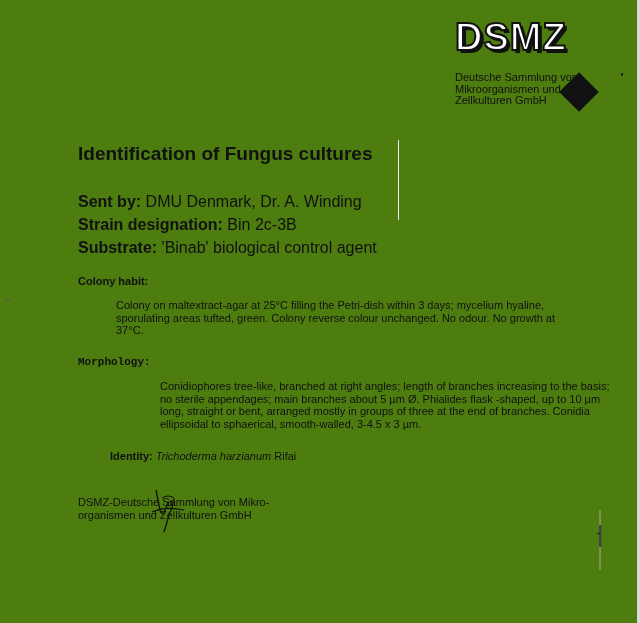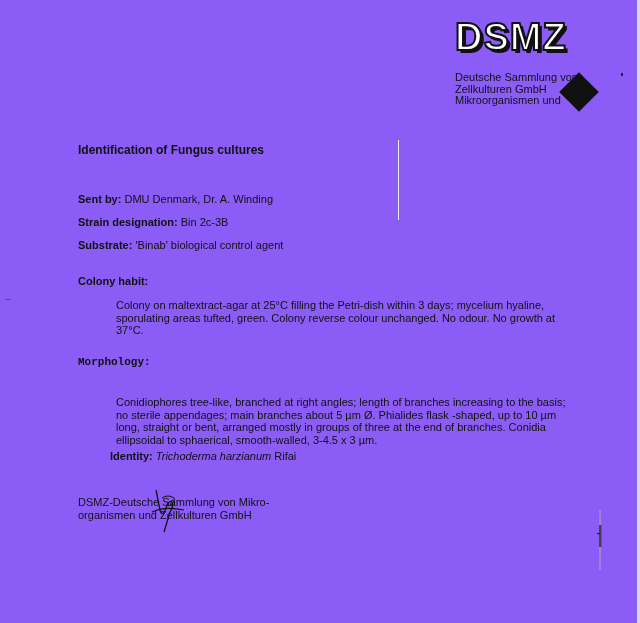--- a/index.html
+++ b/index.html
@@ -12,21 +12,21 @@
       height: 623px;
       position: relative;
       overflow: hidden;
       font-family: "Liberation Sans", sans-serif;
       color: #111111;
     }
     .page {
       position: absolute;
       left: 0; top: 0;
       width: 640px; height: 623px;
-      background: #8b5cf6;
+      background: #4d7c0f;
     }
     .right-edge {
       position: absolute;
       right: 0; top: 0;
       width: 3px; height: 623px;
       background: #d9d9d9;
     }
     
     .logo {
       position: absolute;
@@ -60,27 +60,27 @@
     .speck-dot {
       position: absolute;
       left: 621px; top: 73px;
       width: 2px; height: 3px;
       background: #222;
     }
     
     .doc-title {
       position: absolute;
       left: 78px; top: 143px;
-      font-size: 12px;
+      font-size: 19px;
       font-weight: bold;
     }
     .field {
       position: absolute;
       left: 78px;
-      font-size: 11px;
+      font-size: 16px;
       white-space: nowrap;
       text-align: right;
     }
     .field .lbl { font-weight: bold; }
     .section-head {
       position: absolute;
       left: 78px;
       font-size: 11px;
       font-weight: bold;
     }
@@ -139,22 +139,22 @@
 <div class="page">
   <div class="right-edge"></div>
   <div class="faint-line"></div>
   <div class="dash-left"></div>
   <div class="speck-dot"></div>
 
   <div class="logo">
     <div class="logo-wordmark">DSMZ</div>
     <div class="logo-sub">
       <div>Deutsche Sammlung von</div>
+      <div>Mikroorganismen und</div>
       <div>Zellkulturen GmbH</div>
-      <div>Mikroorganismen und</div>
     </div>
   </div>
   <div class="logo-diamond"></div>
 
   <div class="doc-title">Identification of Fungus cultures</div>
 
   <div class="field" style="top:193px;">
     <span class="lbl">Sent by:</span>
     <span>DMU Denmark, Dr. A. Winding</span>
   </div>
@@ -168,21 +168,21 @@
   </div>
 
   <div class="section-head" style="top:275px;">Colony habit:</div>
   <div class="para" style="top:299px;">
     <span class="para-line">Colony on maltextract-agar at 25°C filling the Petri-dish within 3 days; mycelium hyaline,</span>
     <span class="para-line">sporulating areas tufted, green. Colony reverse colour unchanged. No odour. No growth at</span>
     <span class="para-line">37°C.</span>
   </div>
 
   <div class="section-head" style="top:356px;font-family:Liberation Mono, monospace;">Morphology:</div>
-  <div class="para" style="top:396px;">
+  <div class="para" style="top:380px;margin-left:44px;">
     <span class="para-line">Conidiophores tree-like, branched at right angles; length of branches increasing to the basis;</span>
     <span class="para-line">no sterile appendages; main branches about 5 µm Ø. Phialides flask -shaped, up to 10 µm</span>
     <span class="para-line">long, straight or bent, arranged mostly in groups of three at the end of branches. Conidia</span>
     <span class="para-line">ellipsoidal to sphaerical, smooth-walled, 3-4.5 x 3 µm.</span>
   </div>
 
   <div class="identity">
     <span class="lbl">Identity:</span>
     <span class="sci">Trichoderma harzianum</span>
     <span>Rifai</span>

